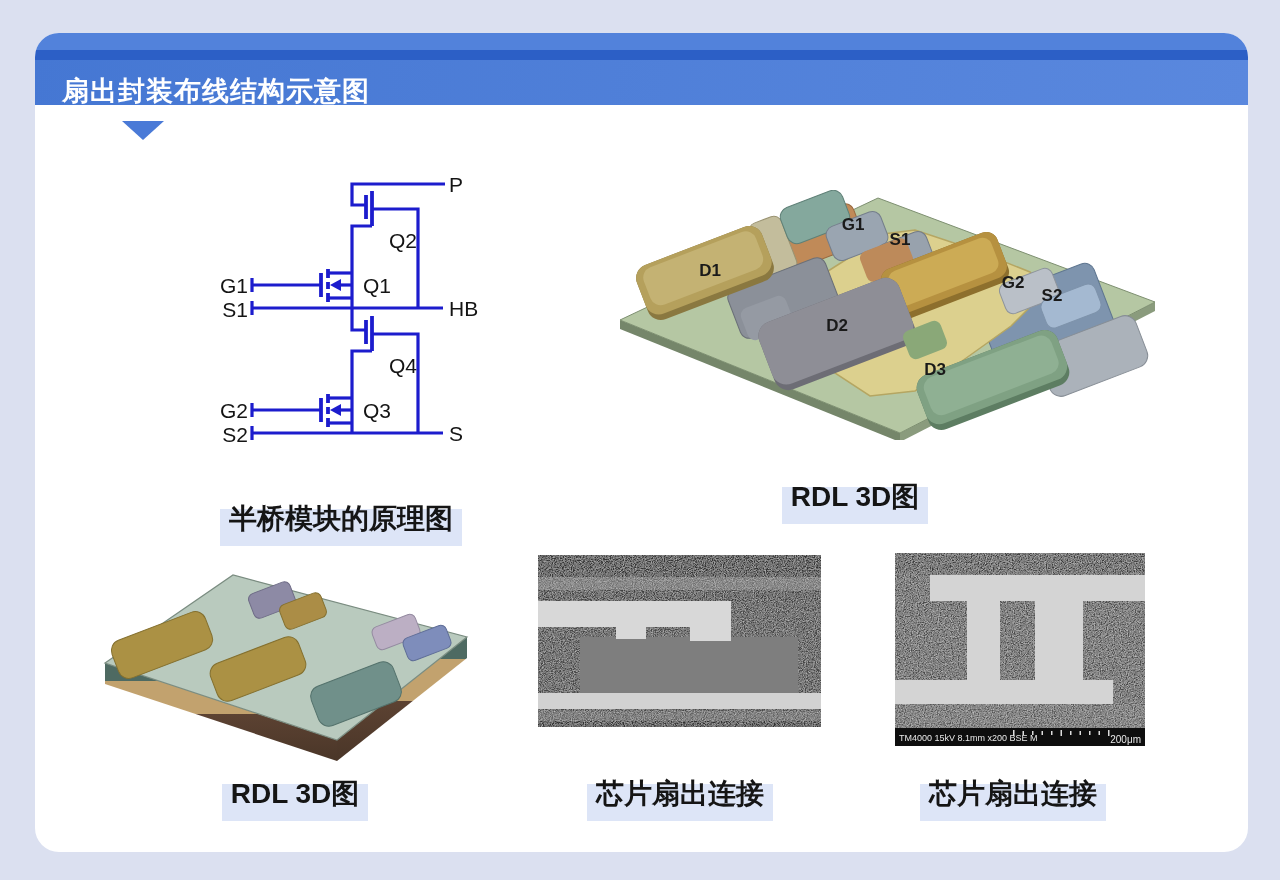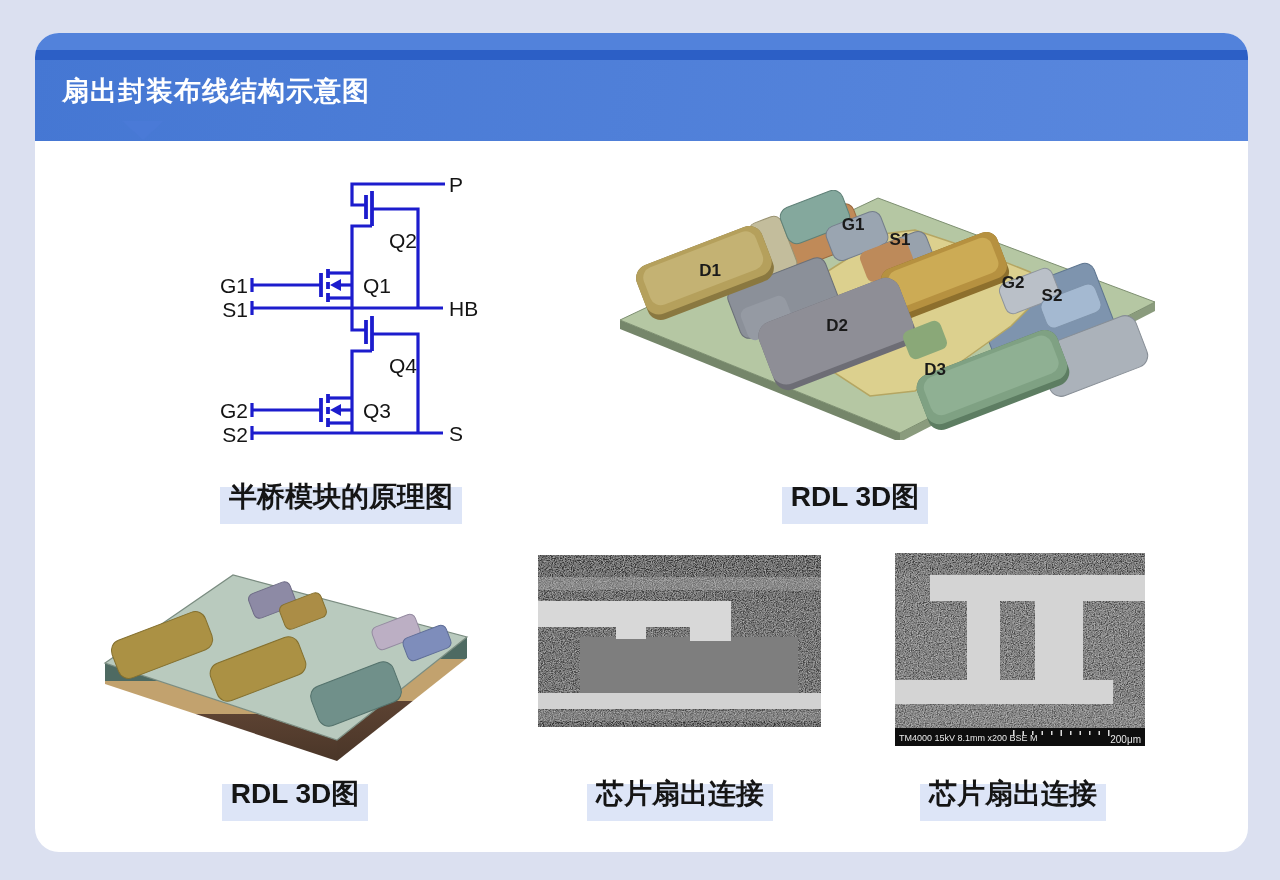--- a/index.html
+++ b/index.html
@@ -6,21 +6,21 @@
   body{
     width:1280px;height:880px;position:relative;overflow:hidden;
     background:#dbe0f0;
     font-family:"Liberation Sans", sans-serif;
   }
   .card{
     position:absolute;left:35px;top:33px;width:1213px;height:819px;
     background:#ffffff;border-radius:24px;
   }
   .banner{
-    position:absolute;left:0;top:0;right:0;height:108px;
+    position:absolute;left:0;top:0;right:0;height:72px;
     border-radius:24px 24px 0 0;
     background:
       linear-gradient(180deg,#5282db 0px,#5282db 17px,#2c5fc6 17px,#2c5fc6 27px,rgba(0,0,0,0) 27px),
       linear-gradient(100deg,#4577d3,#5a88de);
   }
   .banner-title{
     position:absolute;left:27px;top:40px;
     color:#ffffff;font-size:27px;font-weight:bold;letter-spacing:1px;
   }
   .banner-notch{
@@ -283,21 +283,21 @@
       <rect x="175" y="178" width="1.5" height="4"></rect>
         <rect x="184.5" y="178" width="1.5" height="4"></rect>
       <rect x="194" y="178" width="1.5" height="4"></rect>
         <rect x="203.5" y="178" width="1.5" height="4"></rect>
       <rect x="213" y="177" width="1.5" height="6"></rect>
     </g>
     <text class="semscale" x="246" y="190" text-anchor="end">200μm</text>
   </g>
 </svg>
 
-<div class="caption" style="left:186px;top:478px;width:310px">
+<div class="caption" style="left:186px;top:500px;width:310px">
   <span>半桥模块的原理图</span>
 </div>
 <div class="caption" style="left:740px;top:478px;width:230px">
   <span>RDL 3D图</span>
 </div>
 <div class="caption" style="left:165px;top:775px;width:260px">
   <span>RDL 3D图</span>
 </div>
 <div class="caption" style="left:545px;top:775px;width:270px">
   <span>芯片扇出连接</span>

